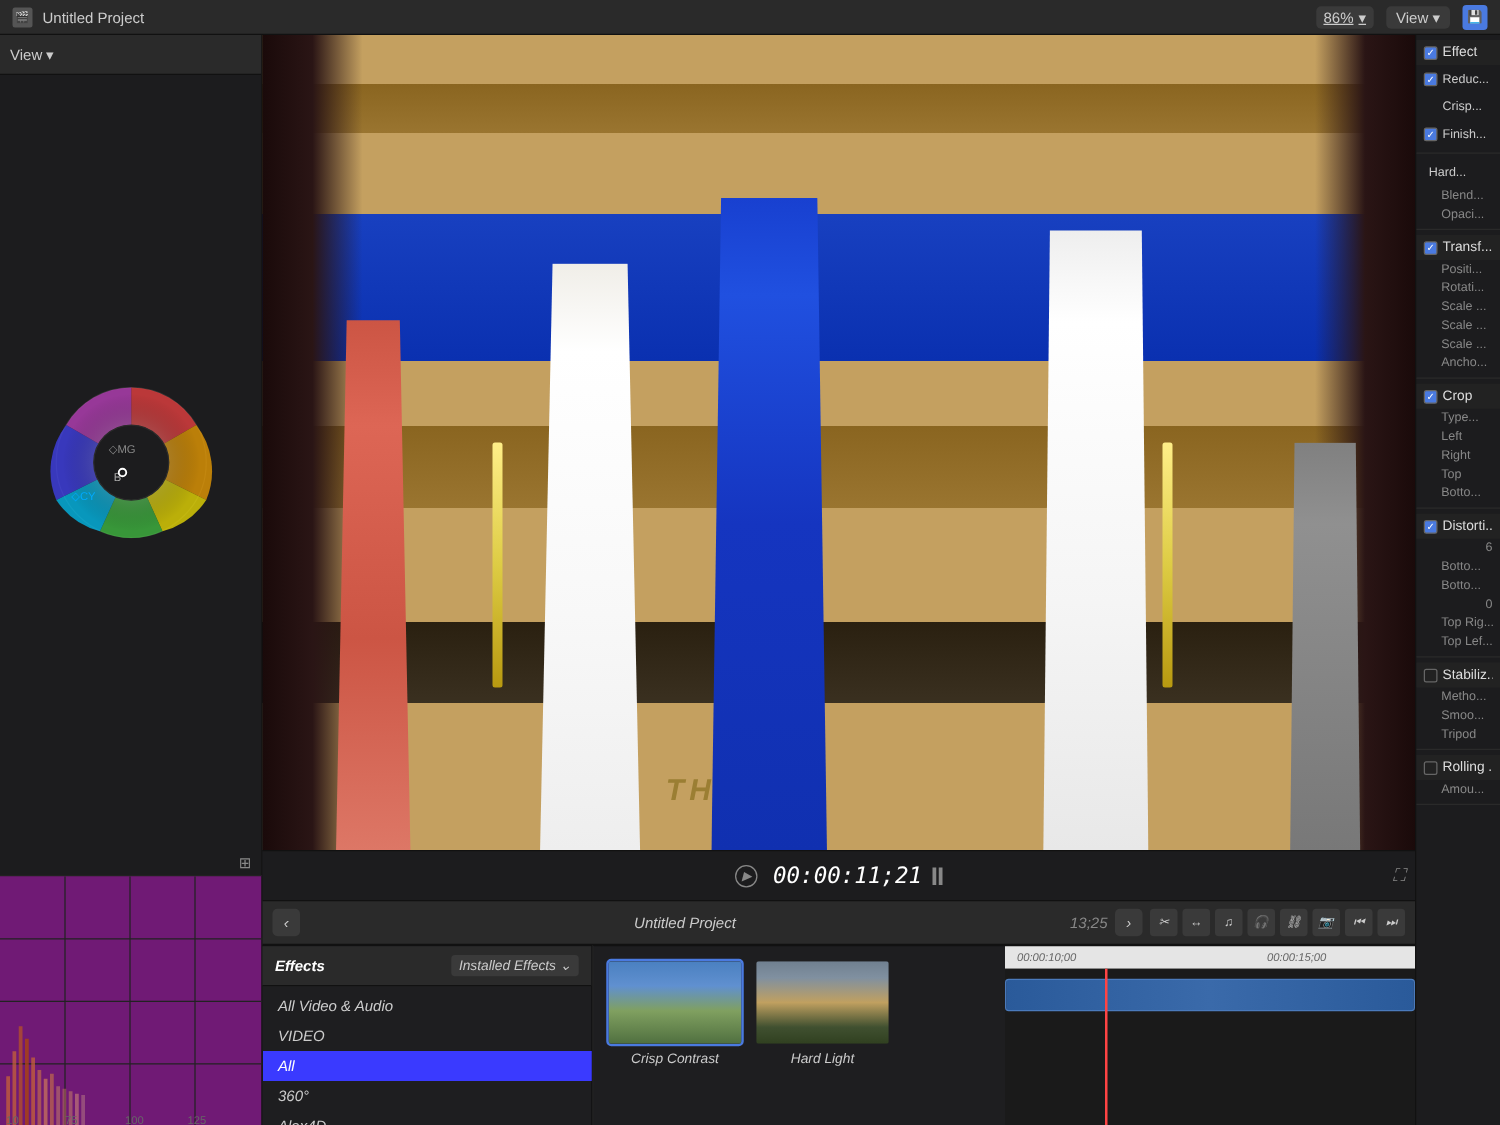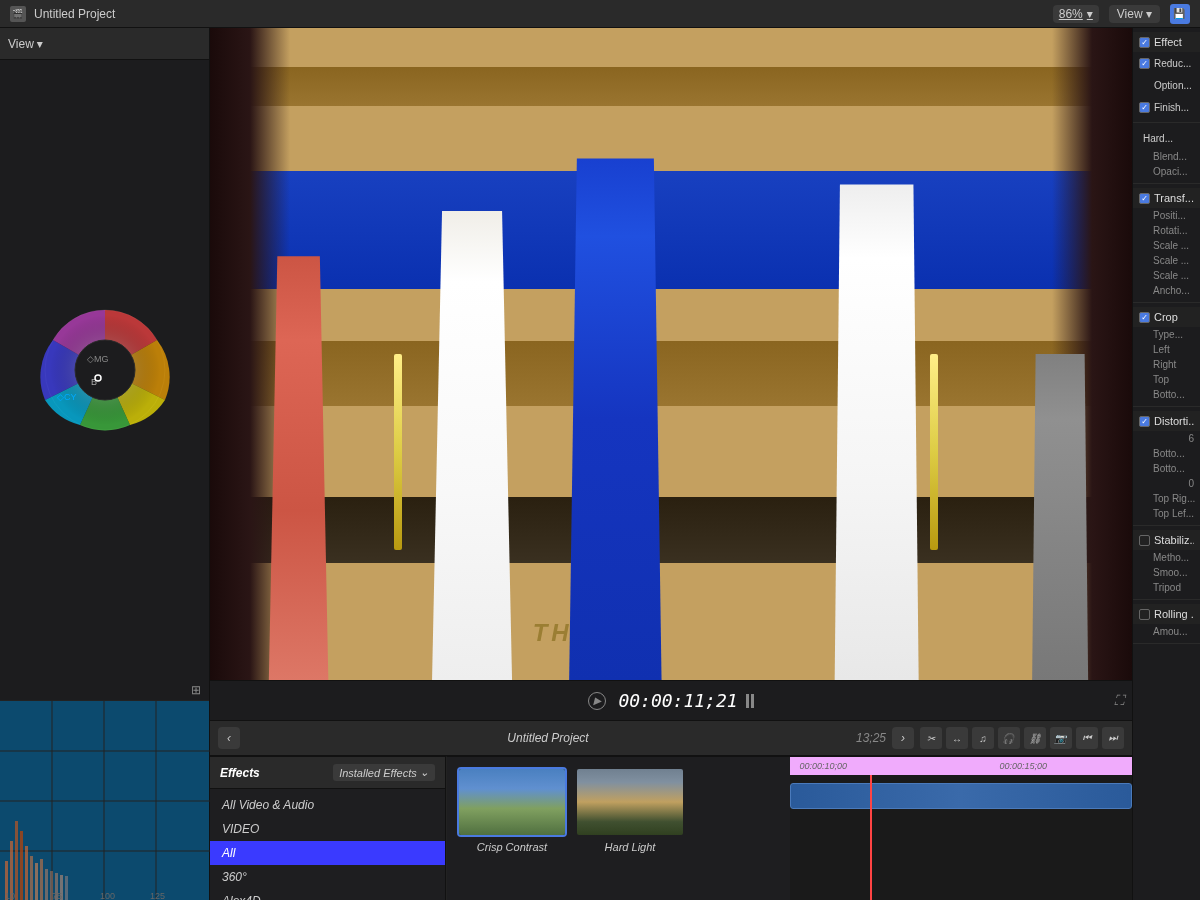--- a/index.html
+++ b/index.html
@@ -114,21 +114,21 @@
     }
 
     .color-wheel-svg {
       width: 140px;
       height: 140px;
     }
 
     
     .histogram-area {
       height: 200px;
-      background: #0c4a6e;
+      background: #701a75;
       position: relative;
       border-top: 1px solid #222;
     }
 
     
     .video-preview {
       flex: 1;
       background: #000;
       position: relative;
       display: flex;
@@ -254,21 +254,21 @@
     }
 
     
     .bottom-area {
       height: 180px;
       display: flex;
       position: relative;
     }
 
     .effects-sidebar {
-      width: 236px;
+      width: 264px;
       background: #1e1e20;
       border-top: 1px solid #111;
       border-right: 1px solid #111;
       display: flex;
       flex-direction: column;
       flex-shrink: 0;
     }
 
     .effects-header {
       height: 32px;
@@ -369,21 +369,21 @@
     .timeline-section {
       flex: 1;
       background: #1a1a1a;
       border-top: 1px solid #111;
       display: flex;
       flex-direction: column;
     }
 
     .tl-ruler {
       height: 18px;
-      background: #f0abfc;
+      background: #e5e5e5;
       display: flex;
       align-items: center;
       padding: 0 4px;
       position: relative;
       overflow: hidden;
     }
 
     .tl-ruler-text {
       font-size: 9px;
       color: #666;
@@ -683,21 +683,21 @@
         <div class="section-header">
           <div class="inspector-checkbox">✓</div>
           <span class="inspector-label">Effect</span>
         </div>
         <div class="inspector-row">
           <div class="inspector-checkbox">✓</div>
           <span class="inspector-label" style="font-size:10px;">Reduc...</span>
         </div>
         <div class="inspector-row">
           <div style="width:11px;height:11px;"></div>
-          <span class="inspector-label" style="font-size:10px;">Option...</span>
+          <span class="inspector-label" style="font-size:10px;">Crisp...</span>
         </div>
         <div class="inspector-row">
           <div class="inspector-checkbox">✓</div>
           <span class="inspector-label" style="font-size:10px;">Finish...</span>
         </div>
       </div>
 
       <div class="inspector-section">
         <div class="inspector-row">
           <span class="inspector-label" style="font-size:10px; padding-left:4px;">Hard...</span>

